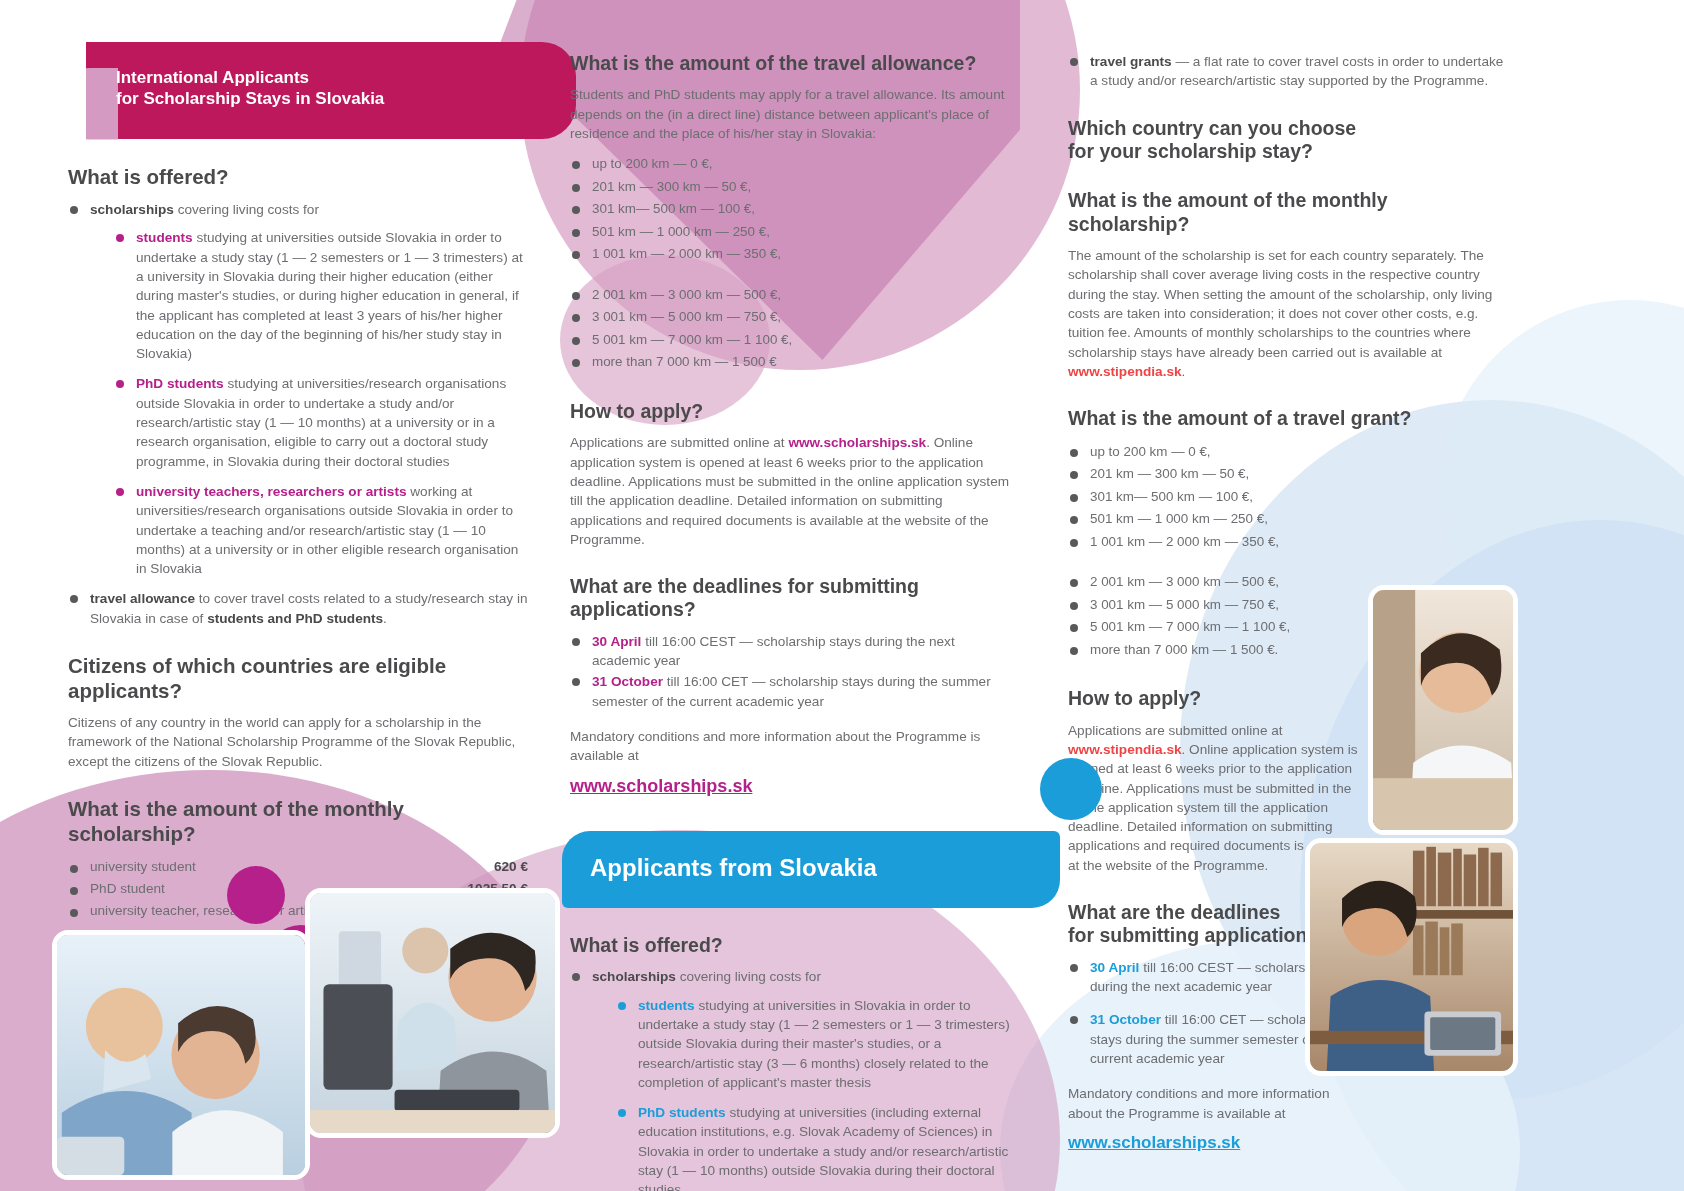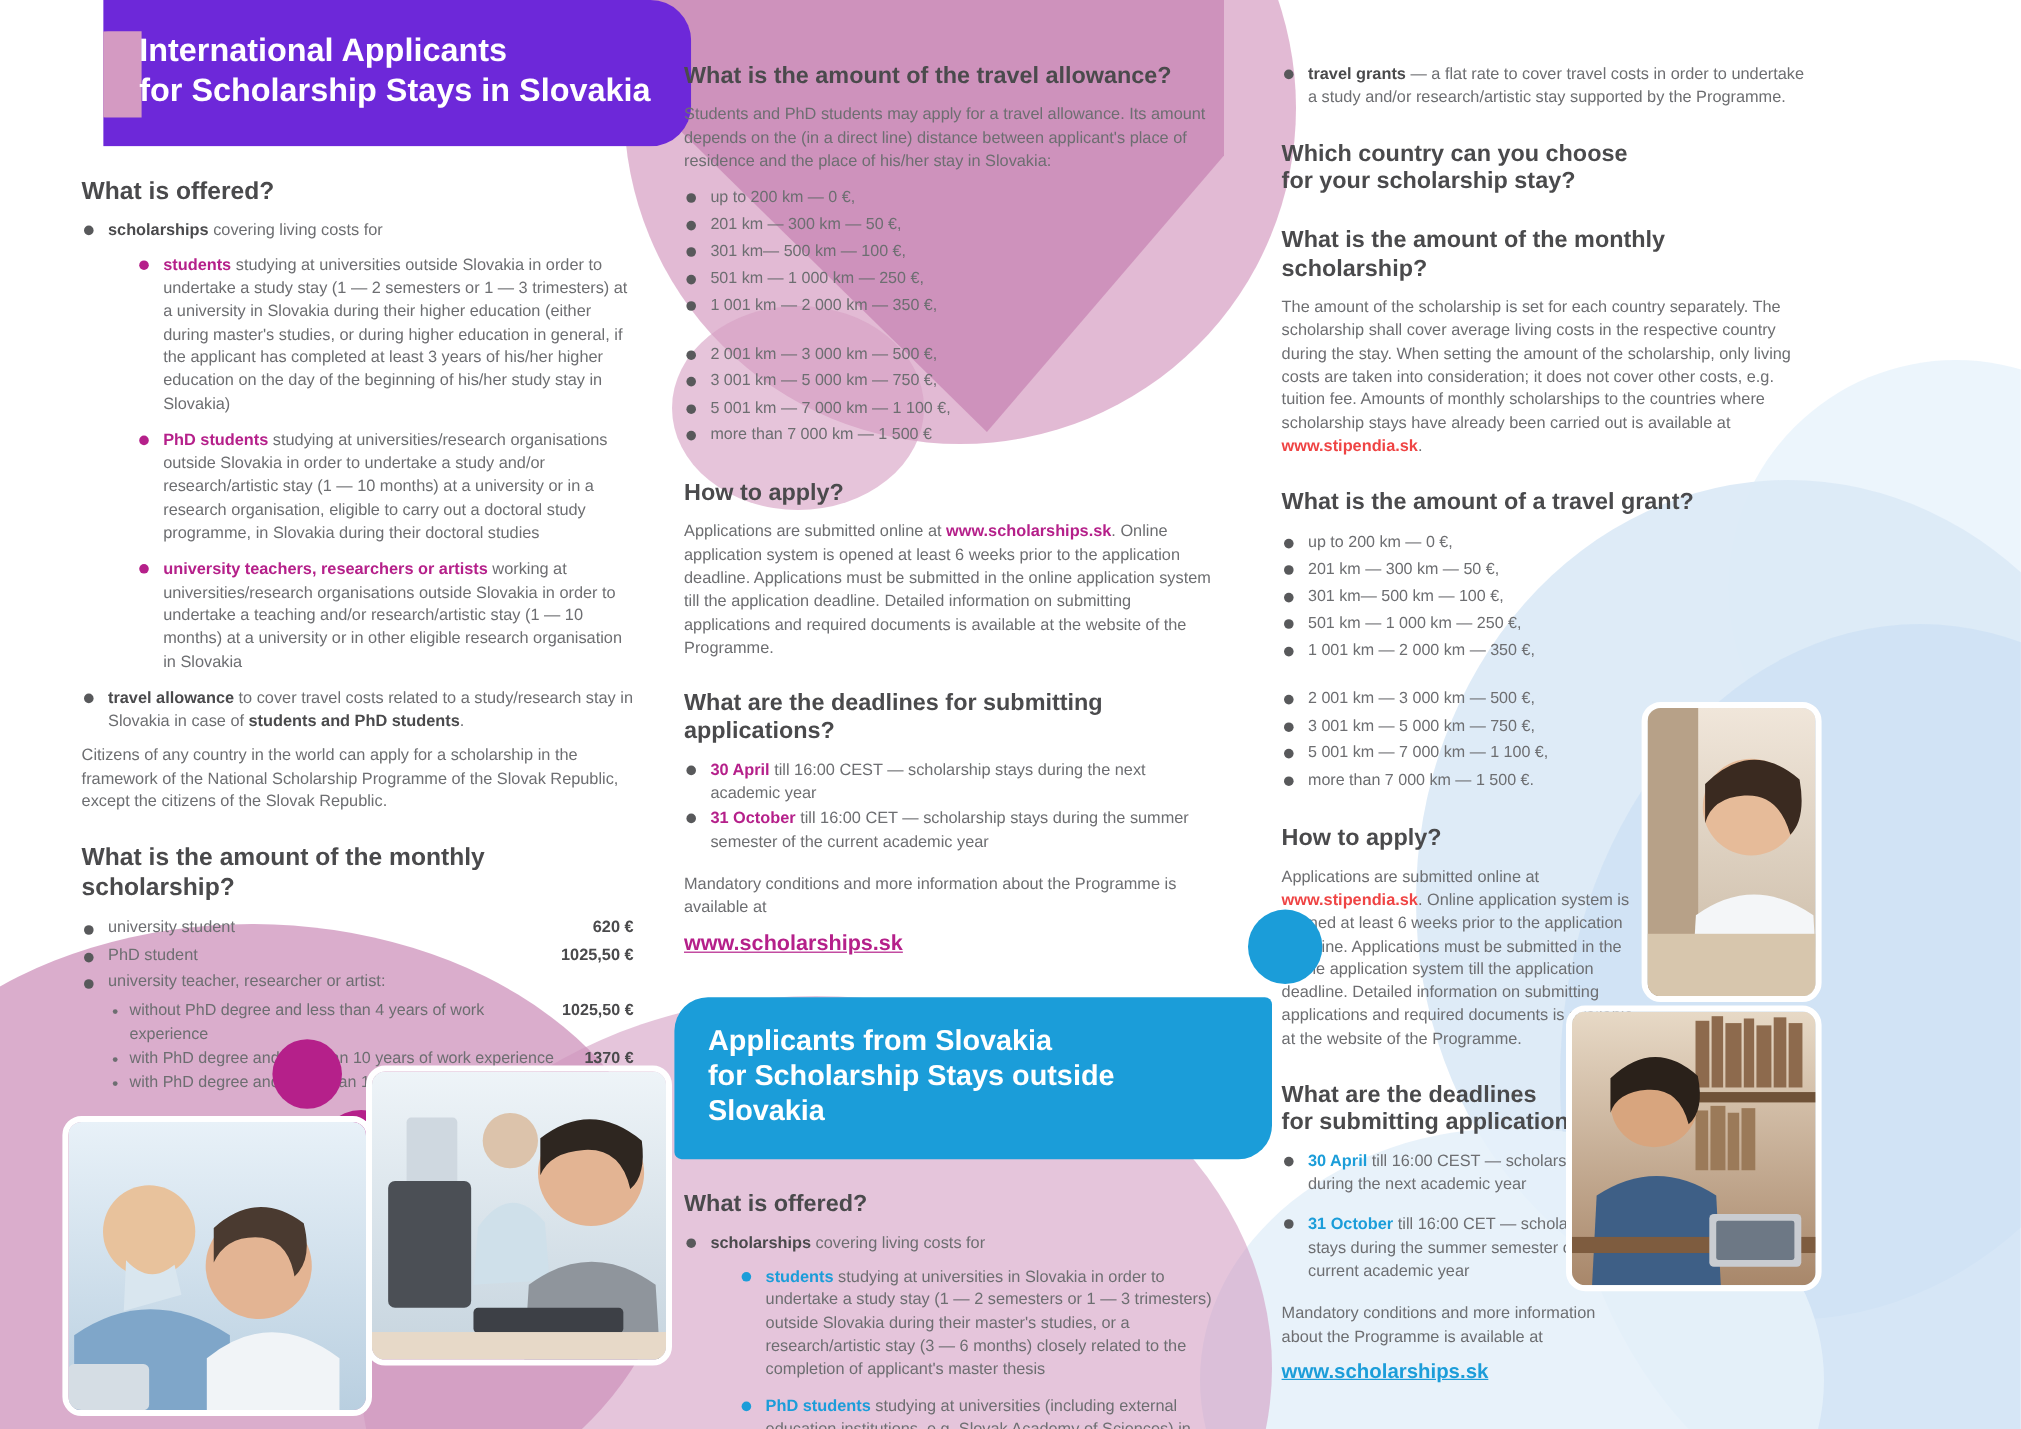--- a/index.html
+++ b/index.html
@@ -63,22 +63,22 @@
   .col-left   { left:68px;  top:0;   width:460px; }
   .col-mid    { left:570px; top:0;   width:440px; }
   .col-right  { left:1068px;top:0;   width:440px; }
 
   
   .banner {
     position:relative; color:#fff; padding:26px 30px 30px 30px;
     font-weight:bold; line-height:1.22;
   }
   .banner-magenta {
-    background:#6d28d9; font-size:27px;
-    width:430px; margin-left:18px; 
+    background:#be185d; font-size:17px;
+    width:430px; margin-left:18px; margin-top:42px;
     border-radius:0 34px 34px 0;
     clip-path:polygon(0 0, 100% 0, 100% 100%, 0 100%);
   }
   .banner-magenta::before {
     content:""; position:absolute; left:-30px; top:26px;
     width:62px; height:72px; background:#d49ac2;
     border-radius:34px 0 0 34px; z-index:-1;
   }
   .banner-magenta-wrap { position:relative; }
   .banner-blue {
@@ -208,20 +208,21 @@
           <li>
             <b class="mag">university teachers, researchers or artists</b><span> working at universities/research organisations outside Slovakia in order to undertake a teaching and/or research/artistic stay (1 — 10 months) at a university or in other eligible research organisation in Slovakia</span>
           </li>
         </ul>
       </li>
       <li>
         <b class="dark">travel allowance</b><span> to cover travel costs related to a study/research stay in Slovakia in case of </span><b class="dark">students and PhD students</b><span>.</span>
       </li>
     </ul>
 
+    <h2 class="q">Citizens of which countries are eligible applicants?</h2>
     <p class="body">Citizens of any country in the world can apply for a scholarship in the framework of the National Scholarship Programme of the Slovak Republic, except the citizens of the Slovak Republic.</p>
 
     <h2 class="q">What is the amount of the monthly scholarship?</h2>
 
     <ul class="money">
       <li>
         <span>university student</span>
         <span class="amt">620 €</span>
       </li>
       <li>
@@ -282,21 +283,20 @@
       <li>
         <b class="mag">31 October</b><span> till 16:00 CET — scholarship stays during the summer semester of the current academic year</span>
       </li>
     </ul>
 
     <p class="body tight" style="margin-top:16px">Mandatory conditions and more information about the Programme is available at</p>
     <a class="bigurl" href="#" style="display:block">www.scholarships.sk</a>
 
     <div class="banner banner-blue" style="margin-top:34px; margin-left:-8px">
       <div>Applicants from Slovakia</div>
-      <div>for Scholarship Stays outside Slovakia</div>
     </div>
 
     <h2 class="q">What is offered?</h2>
 
     <ul class="lvl1">
       <li>
         <b class="dark">scholarships</b><span> covering living costs for</span>
 
         <ul class="lvl2 blue">
           <li>

